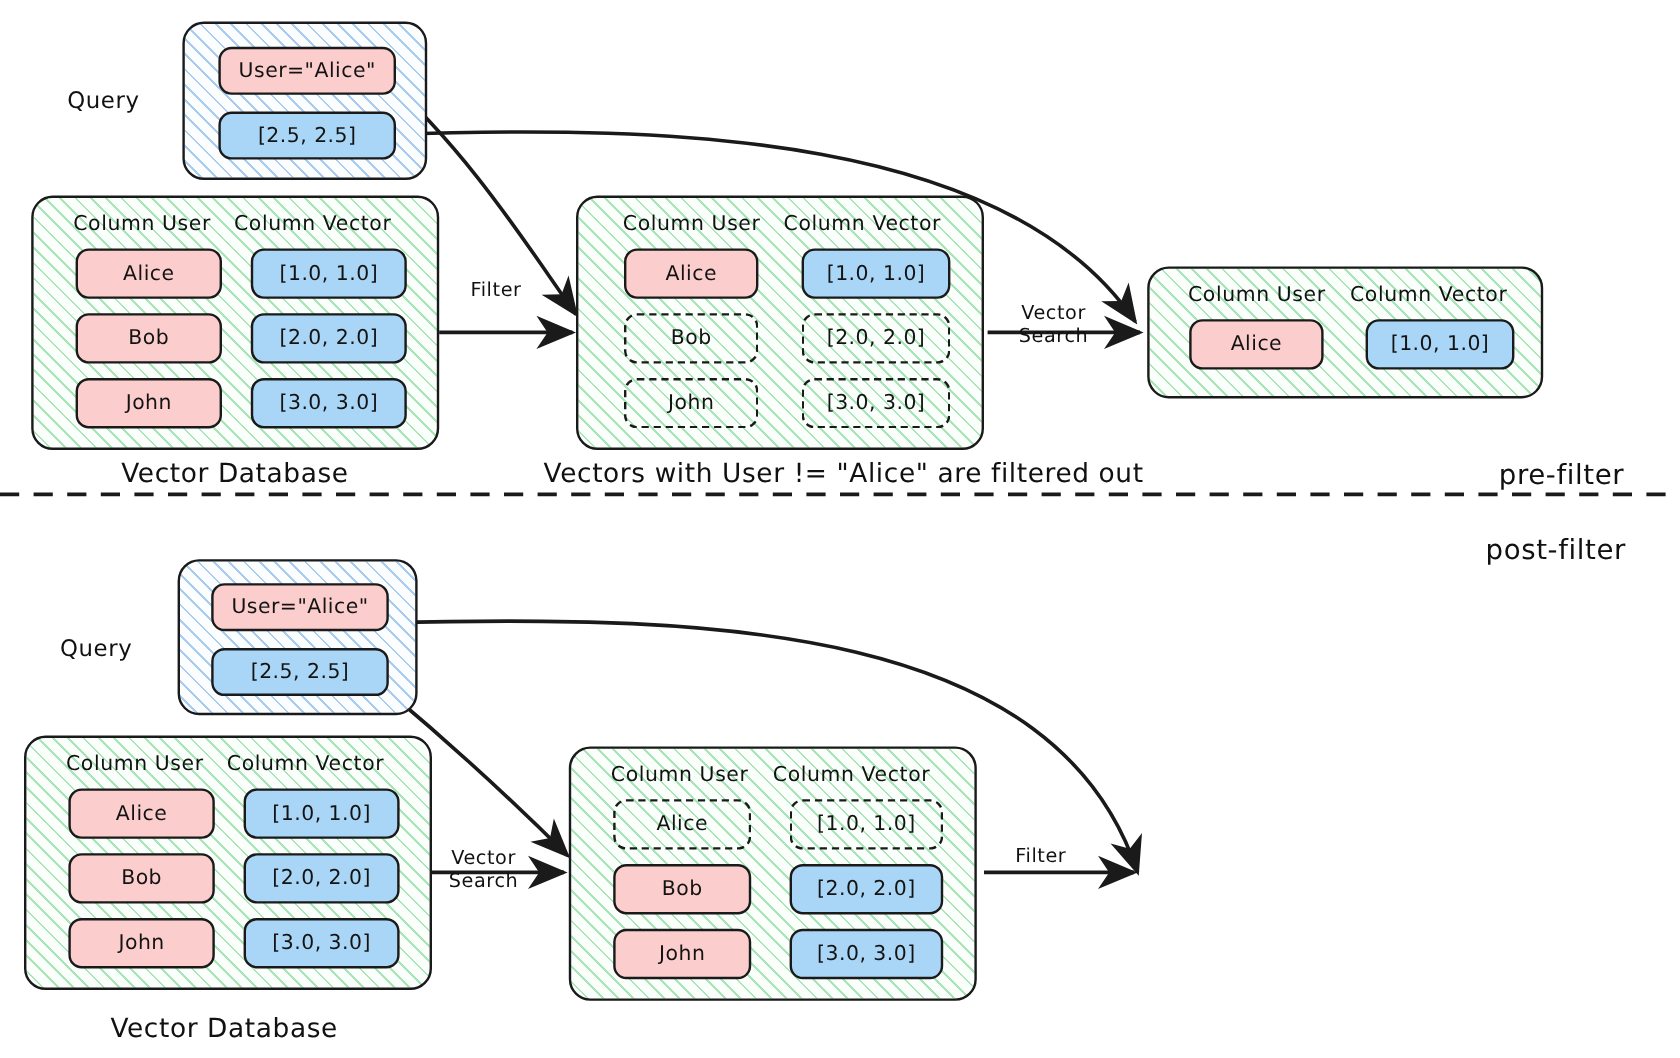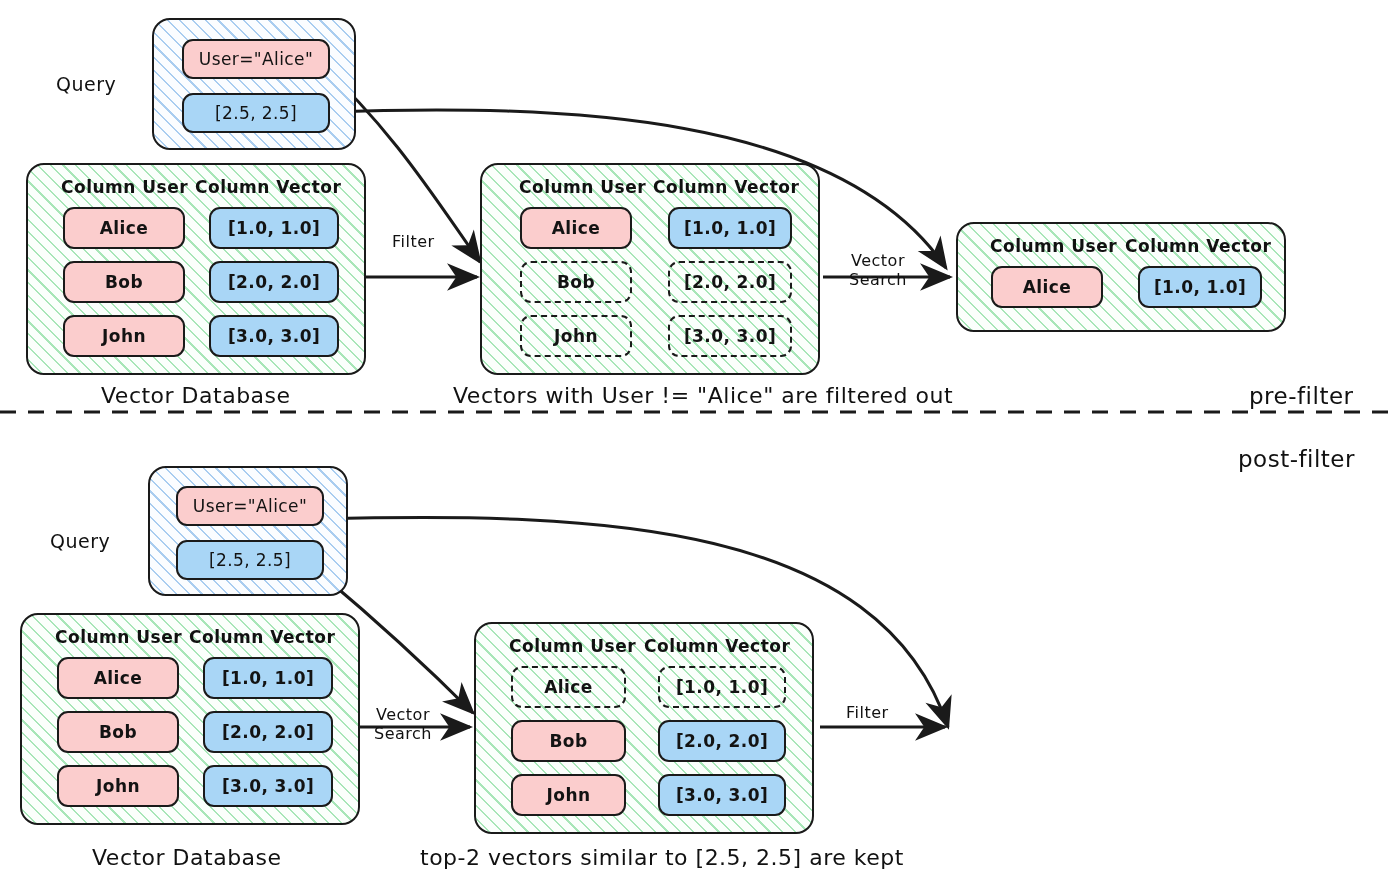--- a/index.html
+++ b/index.html
@@ -15,21 +15,20 @@
     width: 1400px; height: 882px;
     background: #ffffff;
   }
 
   
   .hatch-green {
     background-color: #fbfffc;
     background-image: repeating-linear-gradient(45deg,
         #a8e6b8 0px, #a8e6b8 1.6px,
         rgba(255,255,255,0) 1.6px, rgba(255,255,255,0) 9px);
-    font-weight: bold;
   }
   .hatch-blue {
     background-color: #fbfdff;
     background-image: repeating-linear-gradient(45deg,
         #a9cdf0 0px, #a9cdf0 1.6px,
         rgba(255,255,255,0) 1.6px, rgba(255,255,255,0) 9px);
   }
   .xhatch-pink {
     background-color: #fdf3f3;
     background-image:
@@ -225,18 +224,17 @@
 
     <div class="cell user dead xhatch-pink" style="left:35px; top:42px; width:115px; height:42px;">Alice</div>
     <div class="cell vec dead xhatch-blue" style="left:182px; top:42px; width:128px; height:42px;">[1.0, 1.0]</div>
 
     <div class="cell user" style="left:35px; top:96px; width:115px; height:42px;">Bob</div>
     <div class="cell vec" style="left:182px; top:96px; width:128px; height:42px;">[2.0, 2.0]</div>
 
     <div class="cell user" style="left:35px; top:150px; width:115px; height:42px;">John</div>
     <div class="cell vec" style="left:182px; top:150px; width:128px; height:42px;">[3.0, 3.0]</div>
   </div>
-  <div class="lbl cap" style="left:420px; top:845px;">top-2 vectors similar to [2.5, 2.5] are kept</div>
 
   <div class="lbl arrow-lbl" style="left:846px; top:703px;">Filter</div>
 
 
 </div>
 
 </body></html>

